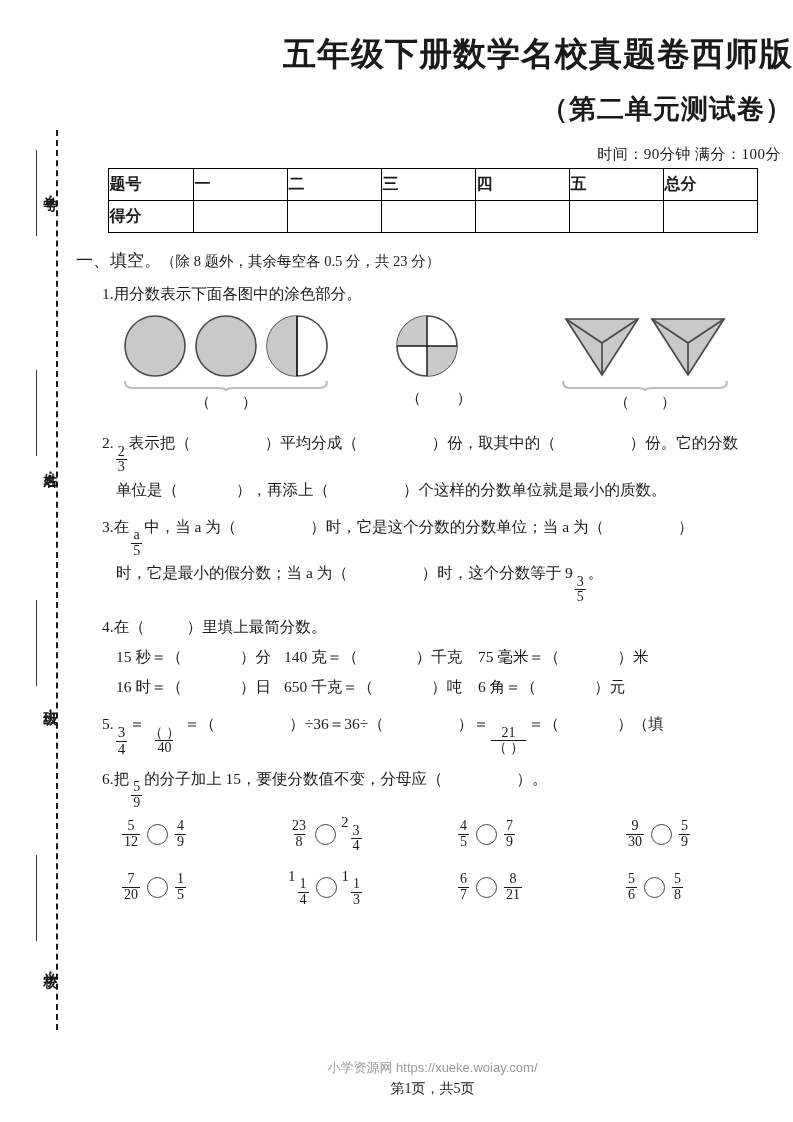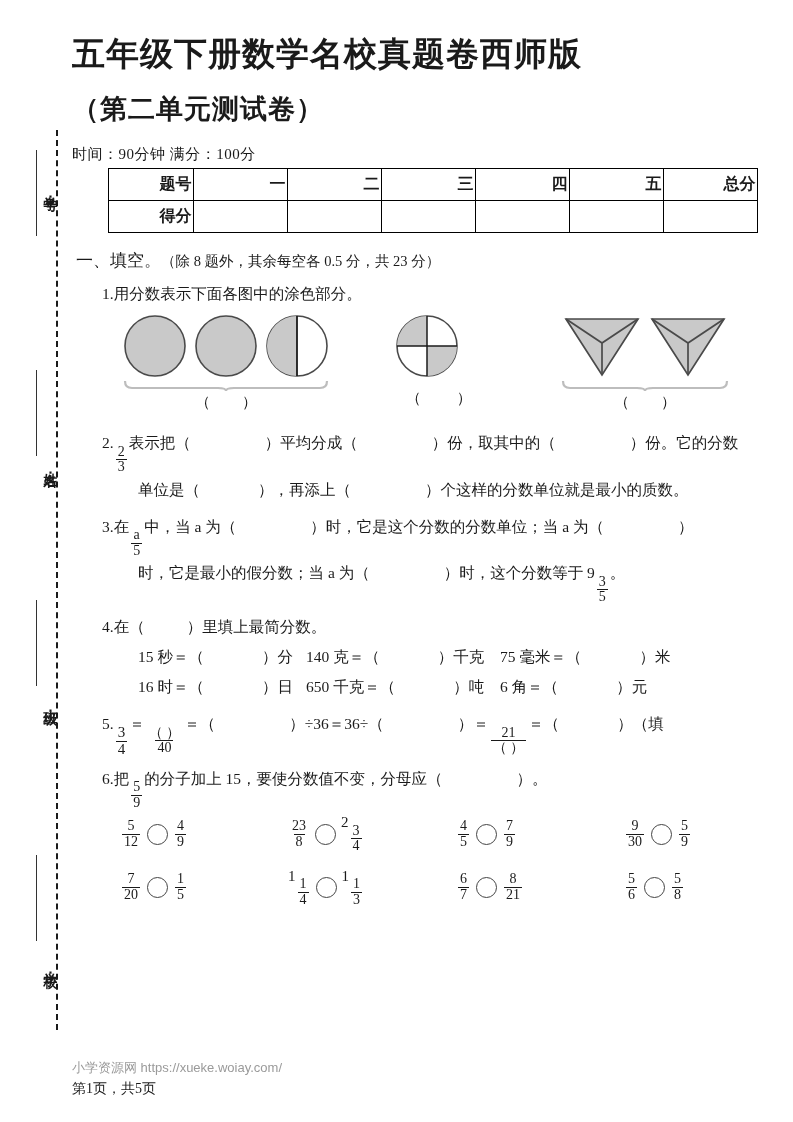--- a/index.html
+++ b/index.html
@@ -49,73 +49,74 @@
     color: #1a1a1a;
   }
 
   
   #page {
     position: absolute;
     left: 72px; top: 0;
     width: 721px; height: 1122px;
   }
 
-  #title-block { padding-top: 34px; text-align: left; }
+  #title-block { padding-top: 34px; text-align: right; }
   #main-title {
     font-size: 33px;
     font-weight: bold;
     letter-spacing: 1px;
     line-height: 1.25;
     white-space: nowrap;
   }
   #sub-title {
     font-size: 27px;
     font-weight: bold;
     letter-spacing: 1px;
     margin-top: 16px;
   }
 
   #meta-line {
     margin: 18px 12px 4px 0;
+    text-align: right;
     font-size: 15px;
     letter-spacing: .5px;
   }
 
   
   #score-table {
     margin: 0 auto;
     width: 650px;
     border-collapse: collapse;
     table-layout: fixed;
   }
   #score-table td {
     border: 1.3px solid #000;
     height: 29px;
-    text-align: right;
+    text-align: left;
     vertical-align: middle;
     font-size: 16px;
     font-weight: bold;
   }
   #score-table td.head-cell { width: 82px; }
 
   
   .section-head {
     margin: 16px 0 4px 4px;
     font-size: 16px;
   }
   .section-head .sec-title { font-weight: normal; font-size: 17px; }
   .section-head .sec-note { font-size: 14.5px; }
 
   .q {
     margin: 7px 0 0 30px;
     font-size: 15.5px;
     line-height: 1.95;
   }
   .q-line { display: block; }
-  .q-indent { margin-left: 36px; }
+  .q-indent { margin-left: 14px; }
   .blank-s { display: inline-block; min-width: 42px; }
   .blank-m { display: inline-block; min-width: 58px; }
   .blank-l { display: inline-block; min-width: 74px; }
 
   
   .frac {
     display: inline-flex;
     flex-direction: column;
     align-items: center;
     justify-content: center;
@@ -170,20 +171,21 @@
     border-radius: 50%;
     margin: 0 5px;
     vertical-align: middle;
   }
 
   
   #footer {
     position: absolute;
     left: 0; right: 0;
     bottom: 24px;
+    text-align: center;
   }
   #watermark {
     font-family: "Liberation Sans", "DejaVu Sans", sans-serif;
     font-size: 13px;
     color: #9a9a9a;
     margin-bottom: 3px;
   }
   #page-num { font-size: 14px; color: #1a1a1a; }
 
   svg { display: block; }

